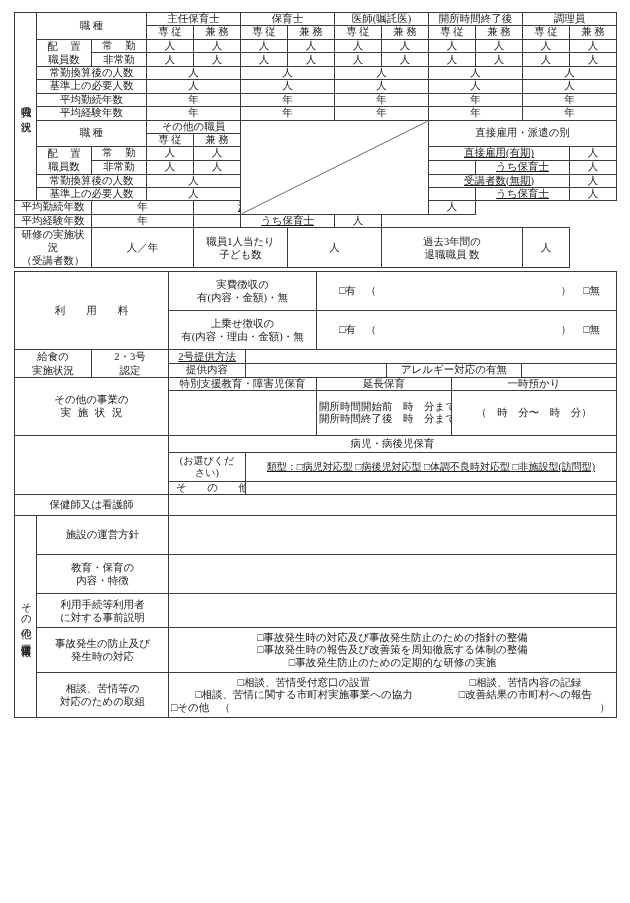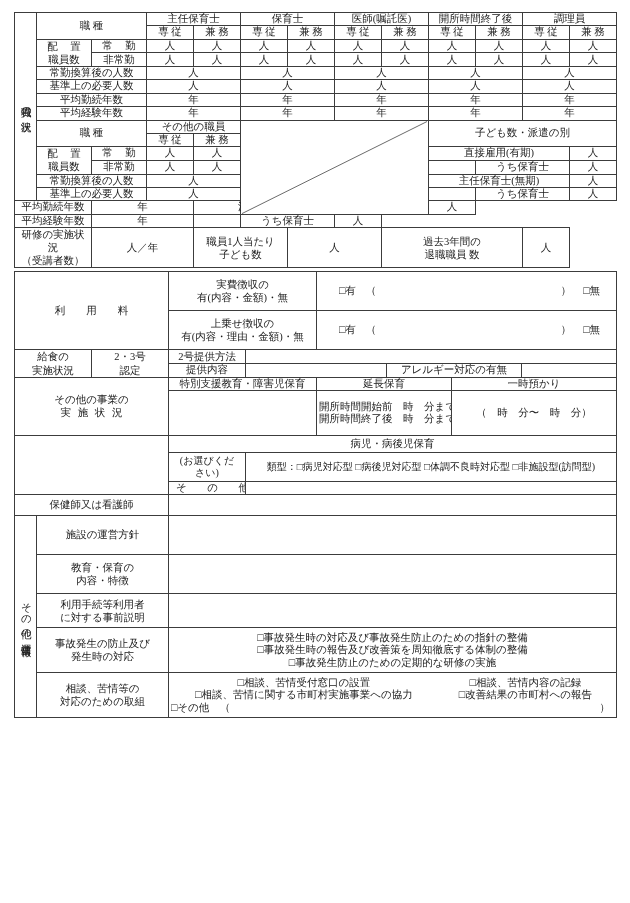--- a/index.html
+++ b/index.html
@@ -59,21 +59,21 @@
     text-orientation: upright;
     letter-spacing: 1px;
     font-size: 10.5px;
     line-height: 1;
     margin: 0 auto;
     display: block;
     white-space: nowrap;
   }
 
   .r { text-align: right; padding-right: 6px; }
-  .l { text-align: left;  padding-left: 5px; }
+  .l { text-align: left;  padding-left: 5px; text-decoration: underline; }
 
   .sp2 { letter-spacing: 5px; text-indent: 5px; }
   .sp1 { letter-spacing: 2px; text-indent: 2px; }
 
   .two-line { white-space: normal; line-height: 1.25; }
 
   
   .diag {
     position: relative;
     background: #ffffff;
@@ -232,21 +232,21 @@
     </tr>
 
     <tr>
       <td class="hd" colspan="2" rowspan="2">職 種</td>
       <td class="hd" colspan="2">その他の職員</td>
       <td class="diag" colspan="4" rowspan="7">
         <svg viewBox="0 0 188 174" preserveAspectRatio="none">
           <line x1="1" y1="173" x2="187" y2="1" stroke="#3c3c3c" stroke-width="1"></line>
         </svg>
       </td>
-      <td class="hd" colspan="4" rowspan="2">子ども数・派遣の別</td>
+      <td class="hd" colspan="4" rowspan="2">直接雇用・派遣の別</td>
     </tr>
     <tr>
       <td class="hd2">専 従</td>
       <td class="hd2">兼 務</td>
     </tr>
 
     <tr>
       <td class="hd" rowspan="2">
         <div class="two-line">
           <div class="sp2">配 置</div>
@@ -265,21 +265,21 @@
       <td class="r">人</td>
       <td class="r">人</td>
       <td class="hd"></td>
       <td class="hd2 l" colspan="2">うち保育士</td>
       <td class="r">人</td>
     </tr>
 
     <tr>
       <td class="hd2" colspan="2">常勤換算後の人数</td>
       <td class="r" colspan="2">人</td>
-      <td class="hd l" colspan="3">主任保育士(無期)</td>
+      <td class="hd l" colspan="3">受講者数(無期)</td>
       <td class="r">人</td>
     </tr>
 
     <tr>
       <td class="hd2" colspan="2">基準上の必要人数</td>
       <td class="r" colspan="2">人</td>
       <td class="hd"></td>
       <td class="hd2 l" colspan="2">うち保育士</td>
       <td class="r">人</td>
     </tr>

